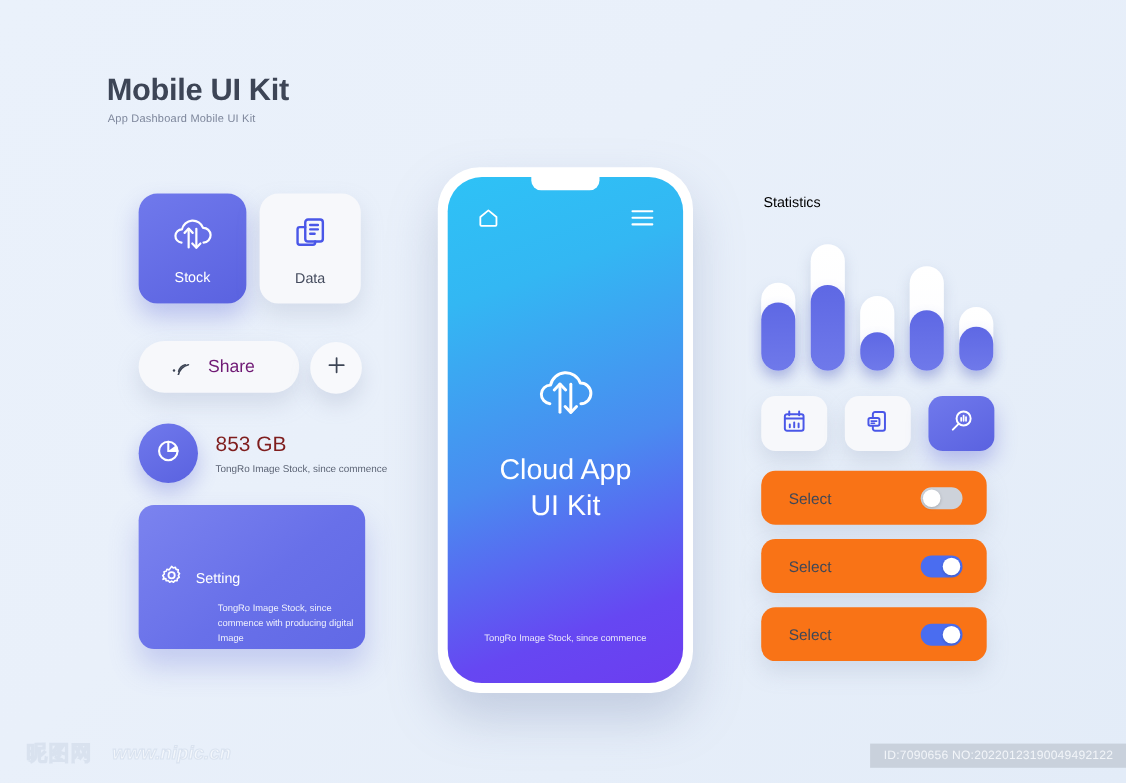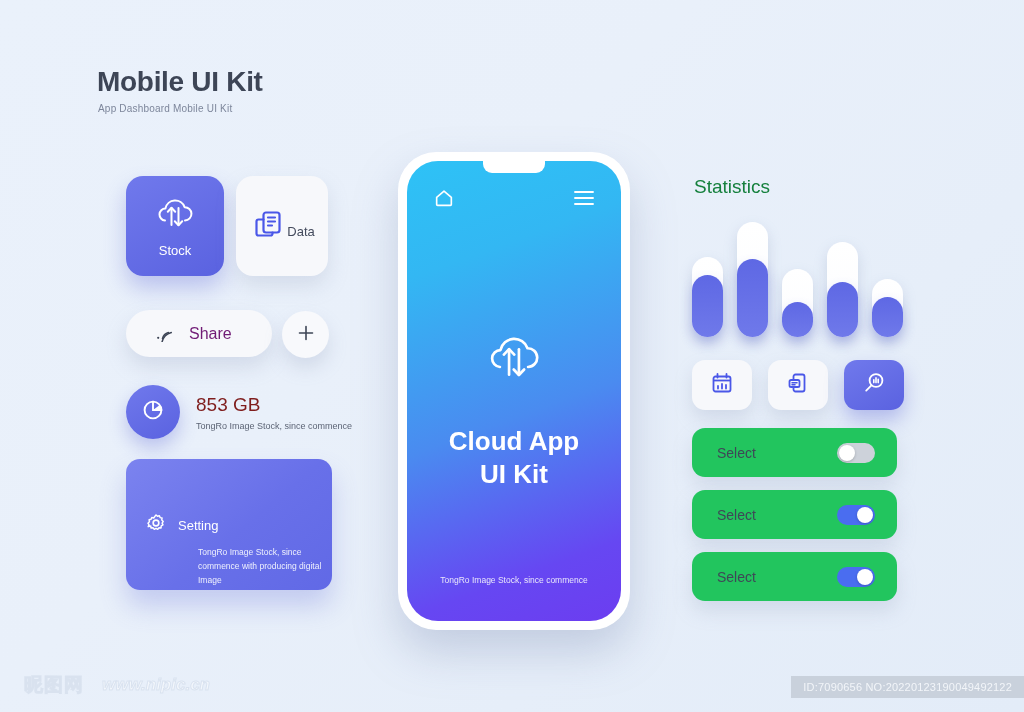--- a/index.html
+++ b/index.html
@@ -27,21 +27,21 @@
     border-radius:17px;
     background:linear-gradient(150deg,#7079ec 0%,#5a62e0 100%);
     box-shadow:0 12px 22px rgba(92,101,214,.33);
     display:flex;flex-direction:column;align-items:center;justify-content:center;
   }
   .card-cloud .lbl{color:#fff;font-size:13px;margin-top:9px;}
   .card-data{
     position:absolute;left:236px;top:176px;width:92px;height:100px;
     border-radius:17px;background:#f7f8fb;
     box-shadow:0 10px 20px rgba(150,162,190,.26);
-    display:flex;align-items:center;justify-content:center;
+    display:flex;flex-direction:column;align-items:center;justify-content:center;
   }
   .card-data .lbl{color:#444b5d;font-size:13px;margin-top:10px;}
 
   .share-pill{
     position:absolute;left:126px;top:310px;width:146px;height:47px;
     border-radius:24px;background:#f7f8fb;
     box-shadow:0 10px 20px rgba(150,162,190,.28);
     display:flex;align-items:center;gap:14px;padding-left:27px;box-sizing:border-box;
   }
   .share-pill .lbl{font-size:16px;color:#701a75;}
@@ -92,30 +92,30 @@
   }
   .screen-top{
     position:absolute;left:0;right:0;top:26px;
     display:flex;align-items:center;justify-content:space-between;
     padding:0 26px;box-sizing:border-box;
   }
   .screen-center{
     position:absolute;left:0;right:0;top:168px;text-align:center;
   }
   .screen-center .t{
-    color:#fff;font-size:26px;line-height:1.28;margin-top:40px;font-weight:700;
+    color:#fff;font-size:26px;line-height:1.28;margin-top:24px;font-weight:400;
   }
   .screen-foot{
     position:absolute;left:0;right:0;bottom:36px;text-align:center;
     color:#e8e6fb;font-size:8.5px;
   }
 
   
   .stats-label{
-    position:absolute;left:694px;top:176px;font-size:19px;color:#15803d;
+    position:absolute;left:694px;top:176px;font-size:13px;color:#000000;
   }
   .chart{position:absolute;left:692px;top:197px;width:212px;height:140px;}
   .bar{position:absolute;bottom:0;width:31px;}
   .bar .track{
     position:absolute;bottom:0;left:0;width:31px;border-radius:16px;
     background:linear-gradient(180deg,#ffffff 0%,#fbfcfe 100%);
     box-shadow:0 6px 13px rgba(140,155,190,.3);
   }
   .bar .fill{
     position:absolute;bottom:0;left:0;width:31px;border-radius:16px;
@@ -129,21 +129,21 @@
     box-shadow:0 9px 17px rgba(150,162,190,.27);
     display:flex;align-items:center;justify-content:center;
   }
   .icon-btn.active{
     background:linear-gradient(150deg,#7079ec 0%,#5a62e0 100%);
     box-shadow:0 10px 19px rgba(92,101,214,.38);
   }
 
   .toggle-row{
     position:absolute;left:692px;width:205px;height:49px;border-radius:13px;
-    background:#22c55e;box-shadow:0 10px 19px rgba(150,162,190,.26);
+    background:#f97316;box-shadow:0 10px 19px rgba(150,162,190,.26);
     display:flex;align-items:center;justify-content:space-between;
     padding:0 22px 0 25px;box-sizing:border-box;
   }
   .toggle-row .lbl{font-size:14px;color:#3f4757;}
   .sw{width:38px;height:20px;border-radius:11px;position:relative;}
   .sw.off{background:#cdd2da;}
   .sw.on{background:#4a6df0;}
   .sw .knob{
     position:absolute;top:2px;width:16px;height:16px;border-radius:50%;
     background:#fff;box-shadow:0 1px 3px rgba(0,0,0,.2);

